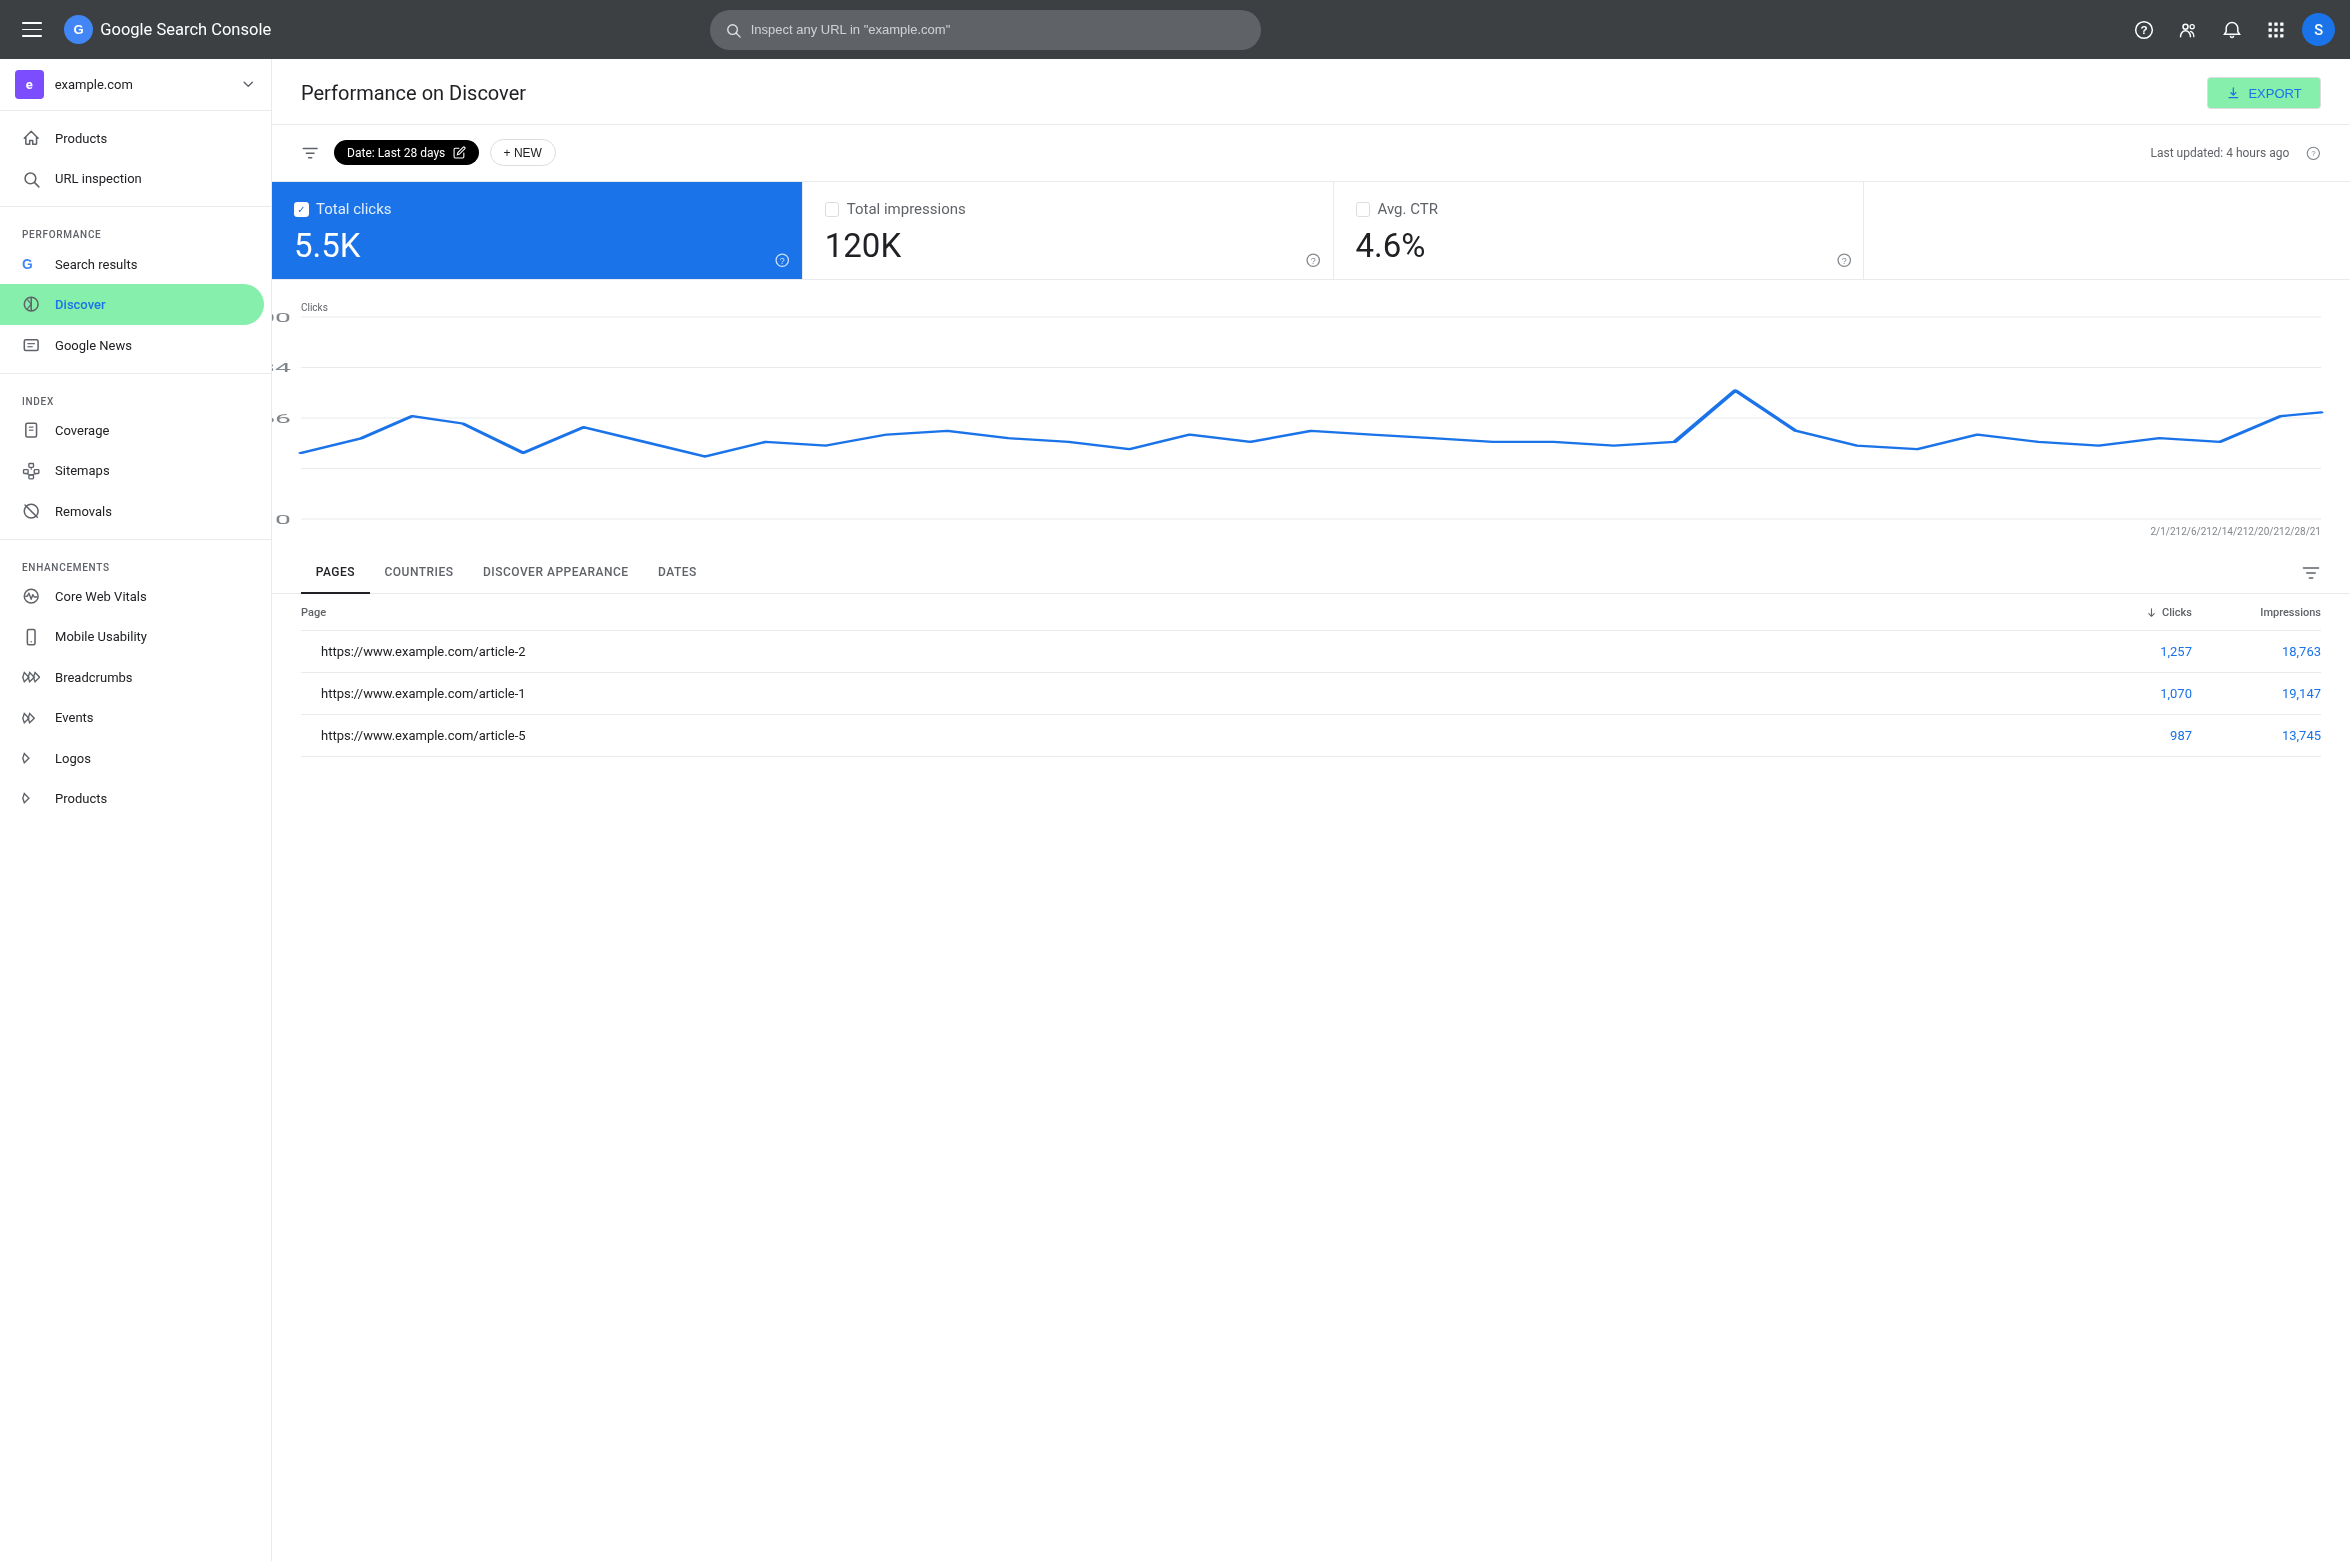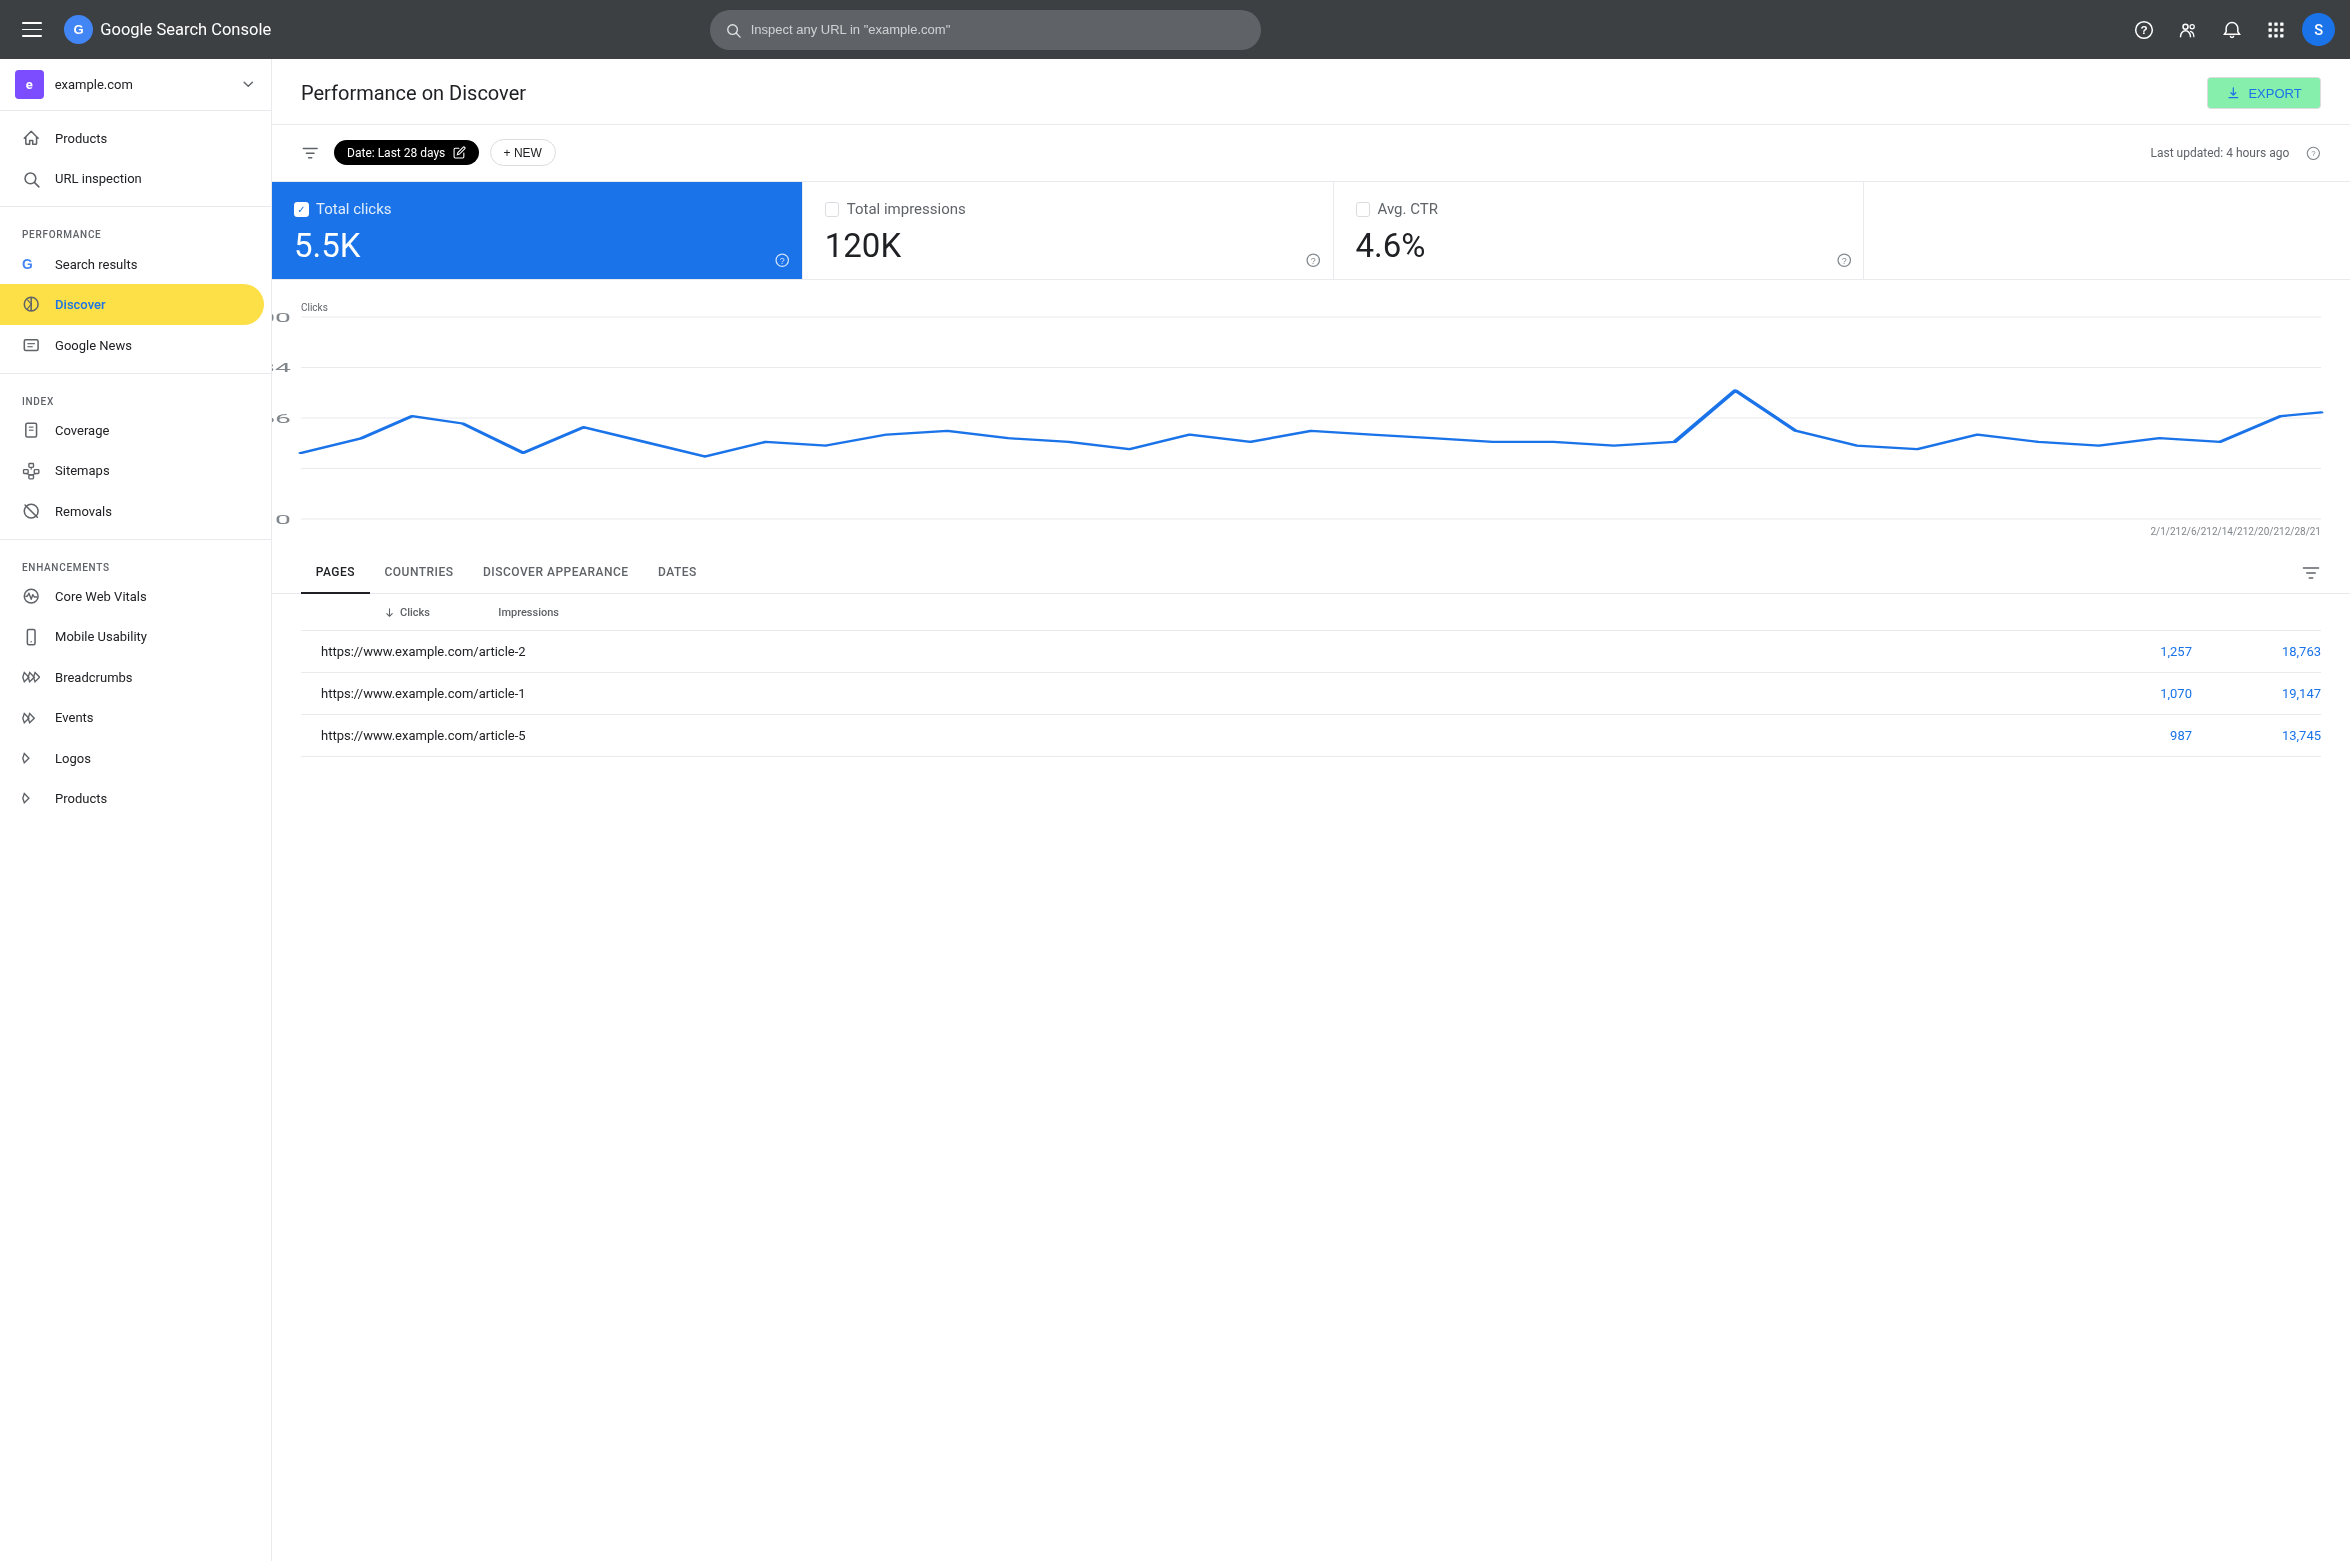--- a/index.html
+++ b/index.html
@@ -40,21 +40,21 @@
     .property-icon { width: 29px; height: 29px; background: #7c4dff; border-radius: 3.7px; display: flex; align-items: center; justify-content: center; color: #fff; font-size: 13px; font-weight: 700; }
     .property-name { font-size: 13px; color: #202124; flex: 1; }
     .property-chevron { color: #5f6368; }
 
     .sidebar-nav { padding: 7.3px 0; }
     .nav-item {
       display: flex; align-items: center; gap: 14.7px; padding: 11px 22px; cursor: pointer;
       color: #202124; font-size: 13px; font-weight: 400; border-radius: 0 22px 22px 0; margin-right: 7.3px;
       transition: background 0.15s;
     }
-    .nav-item.active { background: #fde047; color: #1a73e8; font-weight: 500; }
+    .nav-item.active { background: #86efac; color: #1a73e8; font-weight: 500; }
     .nav-item .nav-icon { width: 18.4px; height: 18.4px; display: flex; align-items: center; justify-content: center; flex-shrink: 0; }
     .section-label { font-size: 10px; font-weight: 500; color: #5f6368; letter-spacing: 0.7px; padding: 14.7px 22px 3.7px; text-transform: uppercase; }
     .divider { border: none; border-top: 0.9px solid #e8eaed; margin: 7.3px 0; }
 
     
     .main-content { flex: 1; overflow-y: auto; background: #fff; }
     .page-header { display: flex; align-items: center; justify-content: space-between; padding: 18.4px 29px 14.7px; border-bottom: 0.9px solid #e8eaed; }
     .page-title { font-size: 20px; font-weight: 400; color: #202124; }
     .export-btn {
       display: flex; align-items: center; gap: 7.3px; padding: 7.3px 18.4px; border: 0.9px solid #dadce0;
@@ -508,20 +508,21 @@
         <svg width="20" height="20" viewBox="0 0 24 24" fill="none">
             <line x1="3" y1="6" x2="21" y2="6" stroke="#5f6368" stroke-width="2" stroke-linecap="round"></line>
             <line x1="7" y1="12" x2="17" y2="12" stroke="#5f6368" stroke-width="2" stroke-linecap="round"></line>
             <line x1="10" y1="18" x2="14" y2="18" stroke="#5f6368" stroke-width="2" stroke-linecap="round"></line>
           </svg>
       </div>
     </div>
 
     <div class="table-container">
       <div class="table-header">
+        <span class="col-page">Page</span>
         <span class="col-clicks">
           <span>
             <svg width="13" height="13" viewBox="0 0 24 24" fill="none">
                 <path d="M12 5v14m0 0l-5-5m5 5l5-5" stroke="#5f6368" stroke-width="2" stroke-linecap="round" stroke-linejoin="round"></path>
               </svg>
           </span>
           <span>Clicks</span>
         </span>
         <span class="col-impressions">Impressions</span>
       </div>

